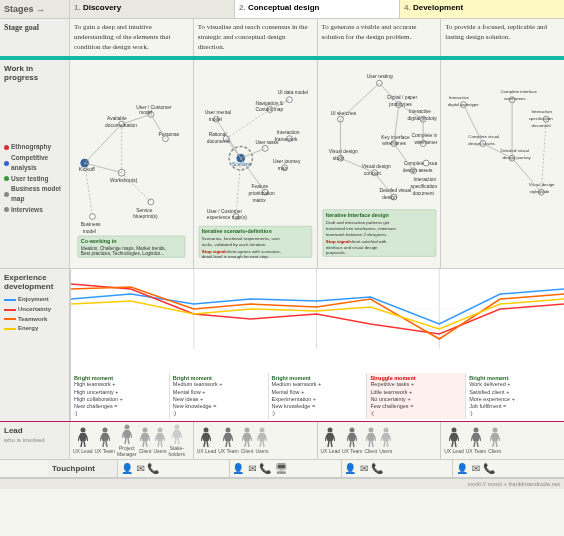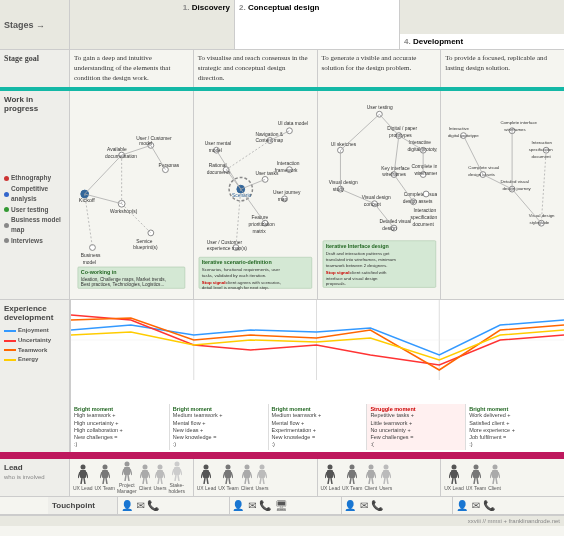--- a/index.html
+++ b/index.html
@@ -35,24 +35,24 @@
     }
     .header-stage {
       flex: 1;
       padding: 3px 4px;
       font-size: 8px;
       font-weight: bold;
       border-right: 1px solid #ccc;
     }
     .header-stage:last-child { border-right: none; }
     .stage-num { color: #888; }
-    .stage-1 { background: #e8e8e0; text-align: right; }
+    .stage-1 { background: #e8e8e0; }
     .stage-2 { background: #ffffff; }
     .stage-3 { background: #dce0e8; }
-    .stage-4 { background: #ffffff; margin-top: 34px; }
+    .stage-4 { background: #fef9c3; }
 
     
     .goal-row {
       display: flex;
       border-bottom: 4px solid #14b8a6;
       font-family: Liberation Serif, serif;
     }
     .row-label {
       width: 70px;
       min-width: 70px;
@@ -126,21 +126,21 @@
       flex-shrink: 0;
     }
     .dot-red { background: #cc3333; }
     .dot-blue { background: #3366cc; }
     .dot-green { background: #339933; }
     .dot-gray { background: #888; }
 
     
     .exp-row {
       display: flex;
-      border-bottom: 7px solid #be185d;
+      border-bottom: 1px solid #be185d;
     }
     .exp-label {
       width: 70px;
       min-width: 70px;
       padding: 4px;
       font-size: 8px;
       font-weight: bold;
       color: #444;
       border-right: 1px solid #ccc;
       background: #eeeeea;

